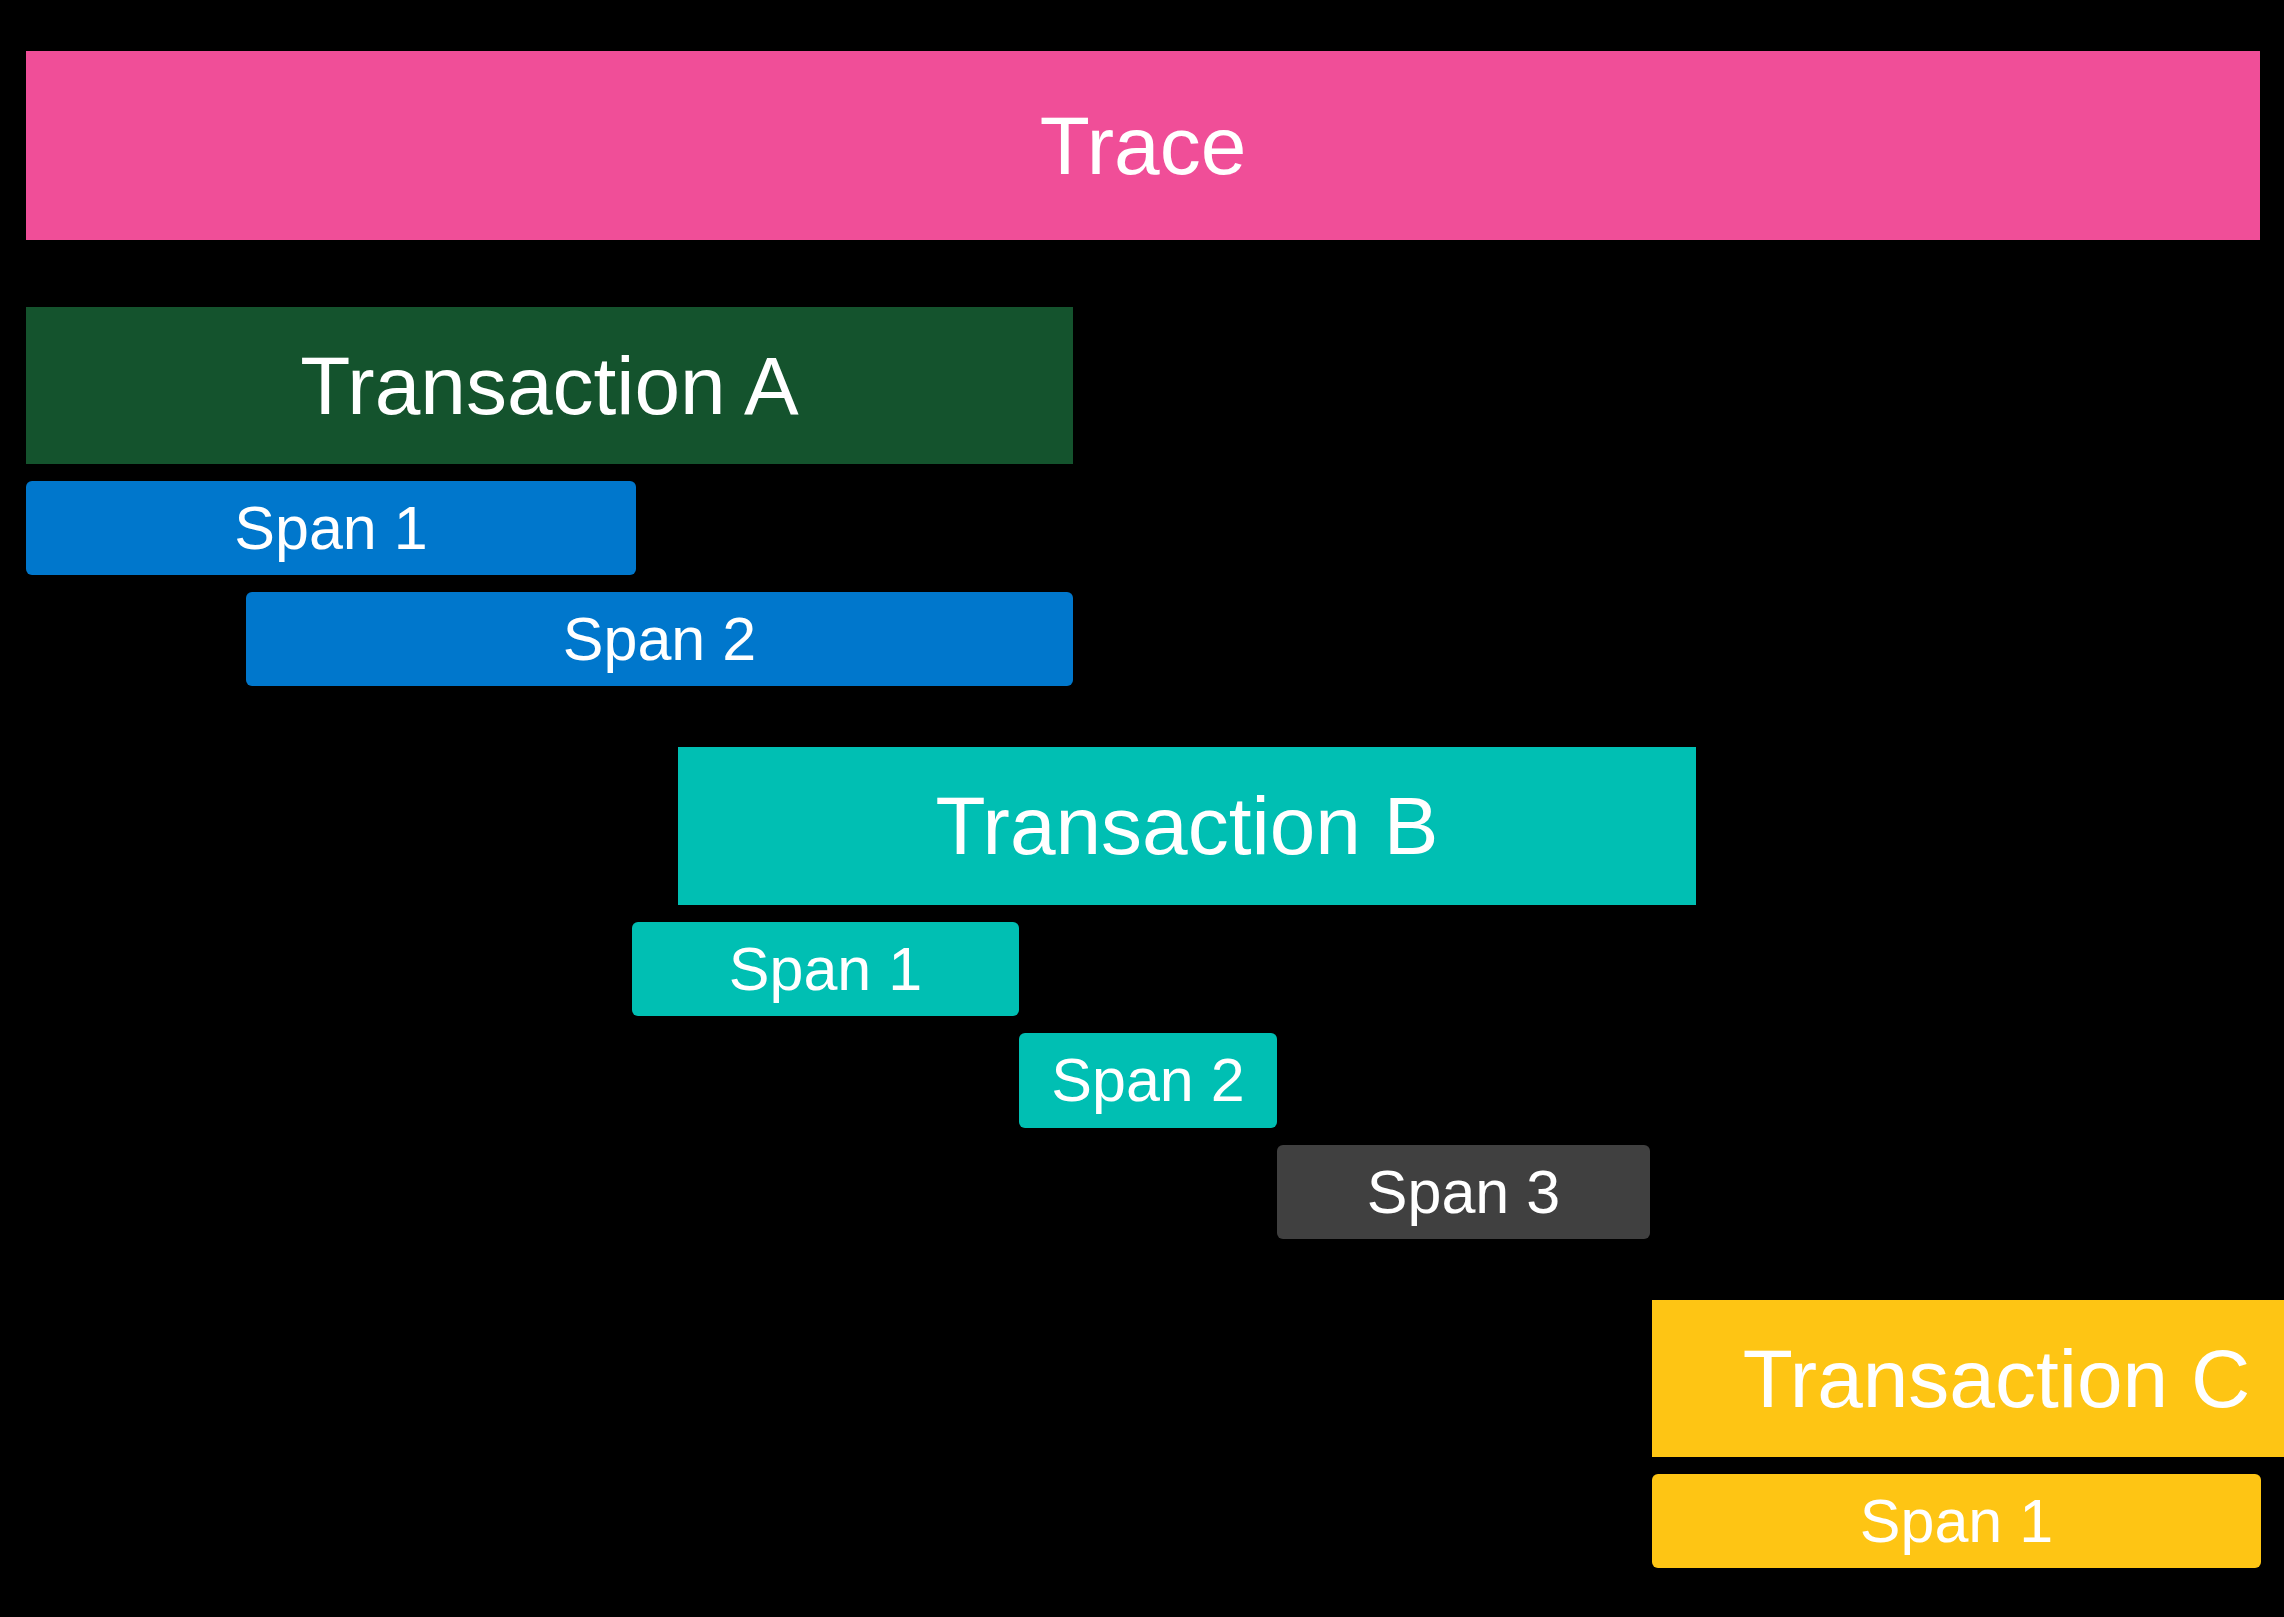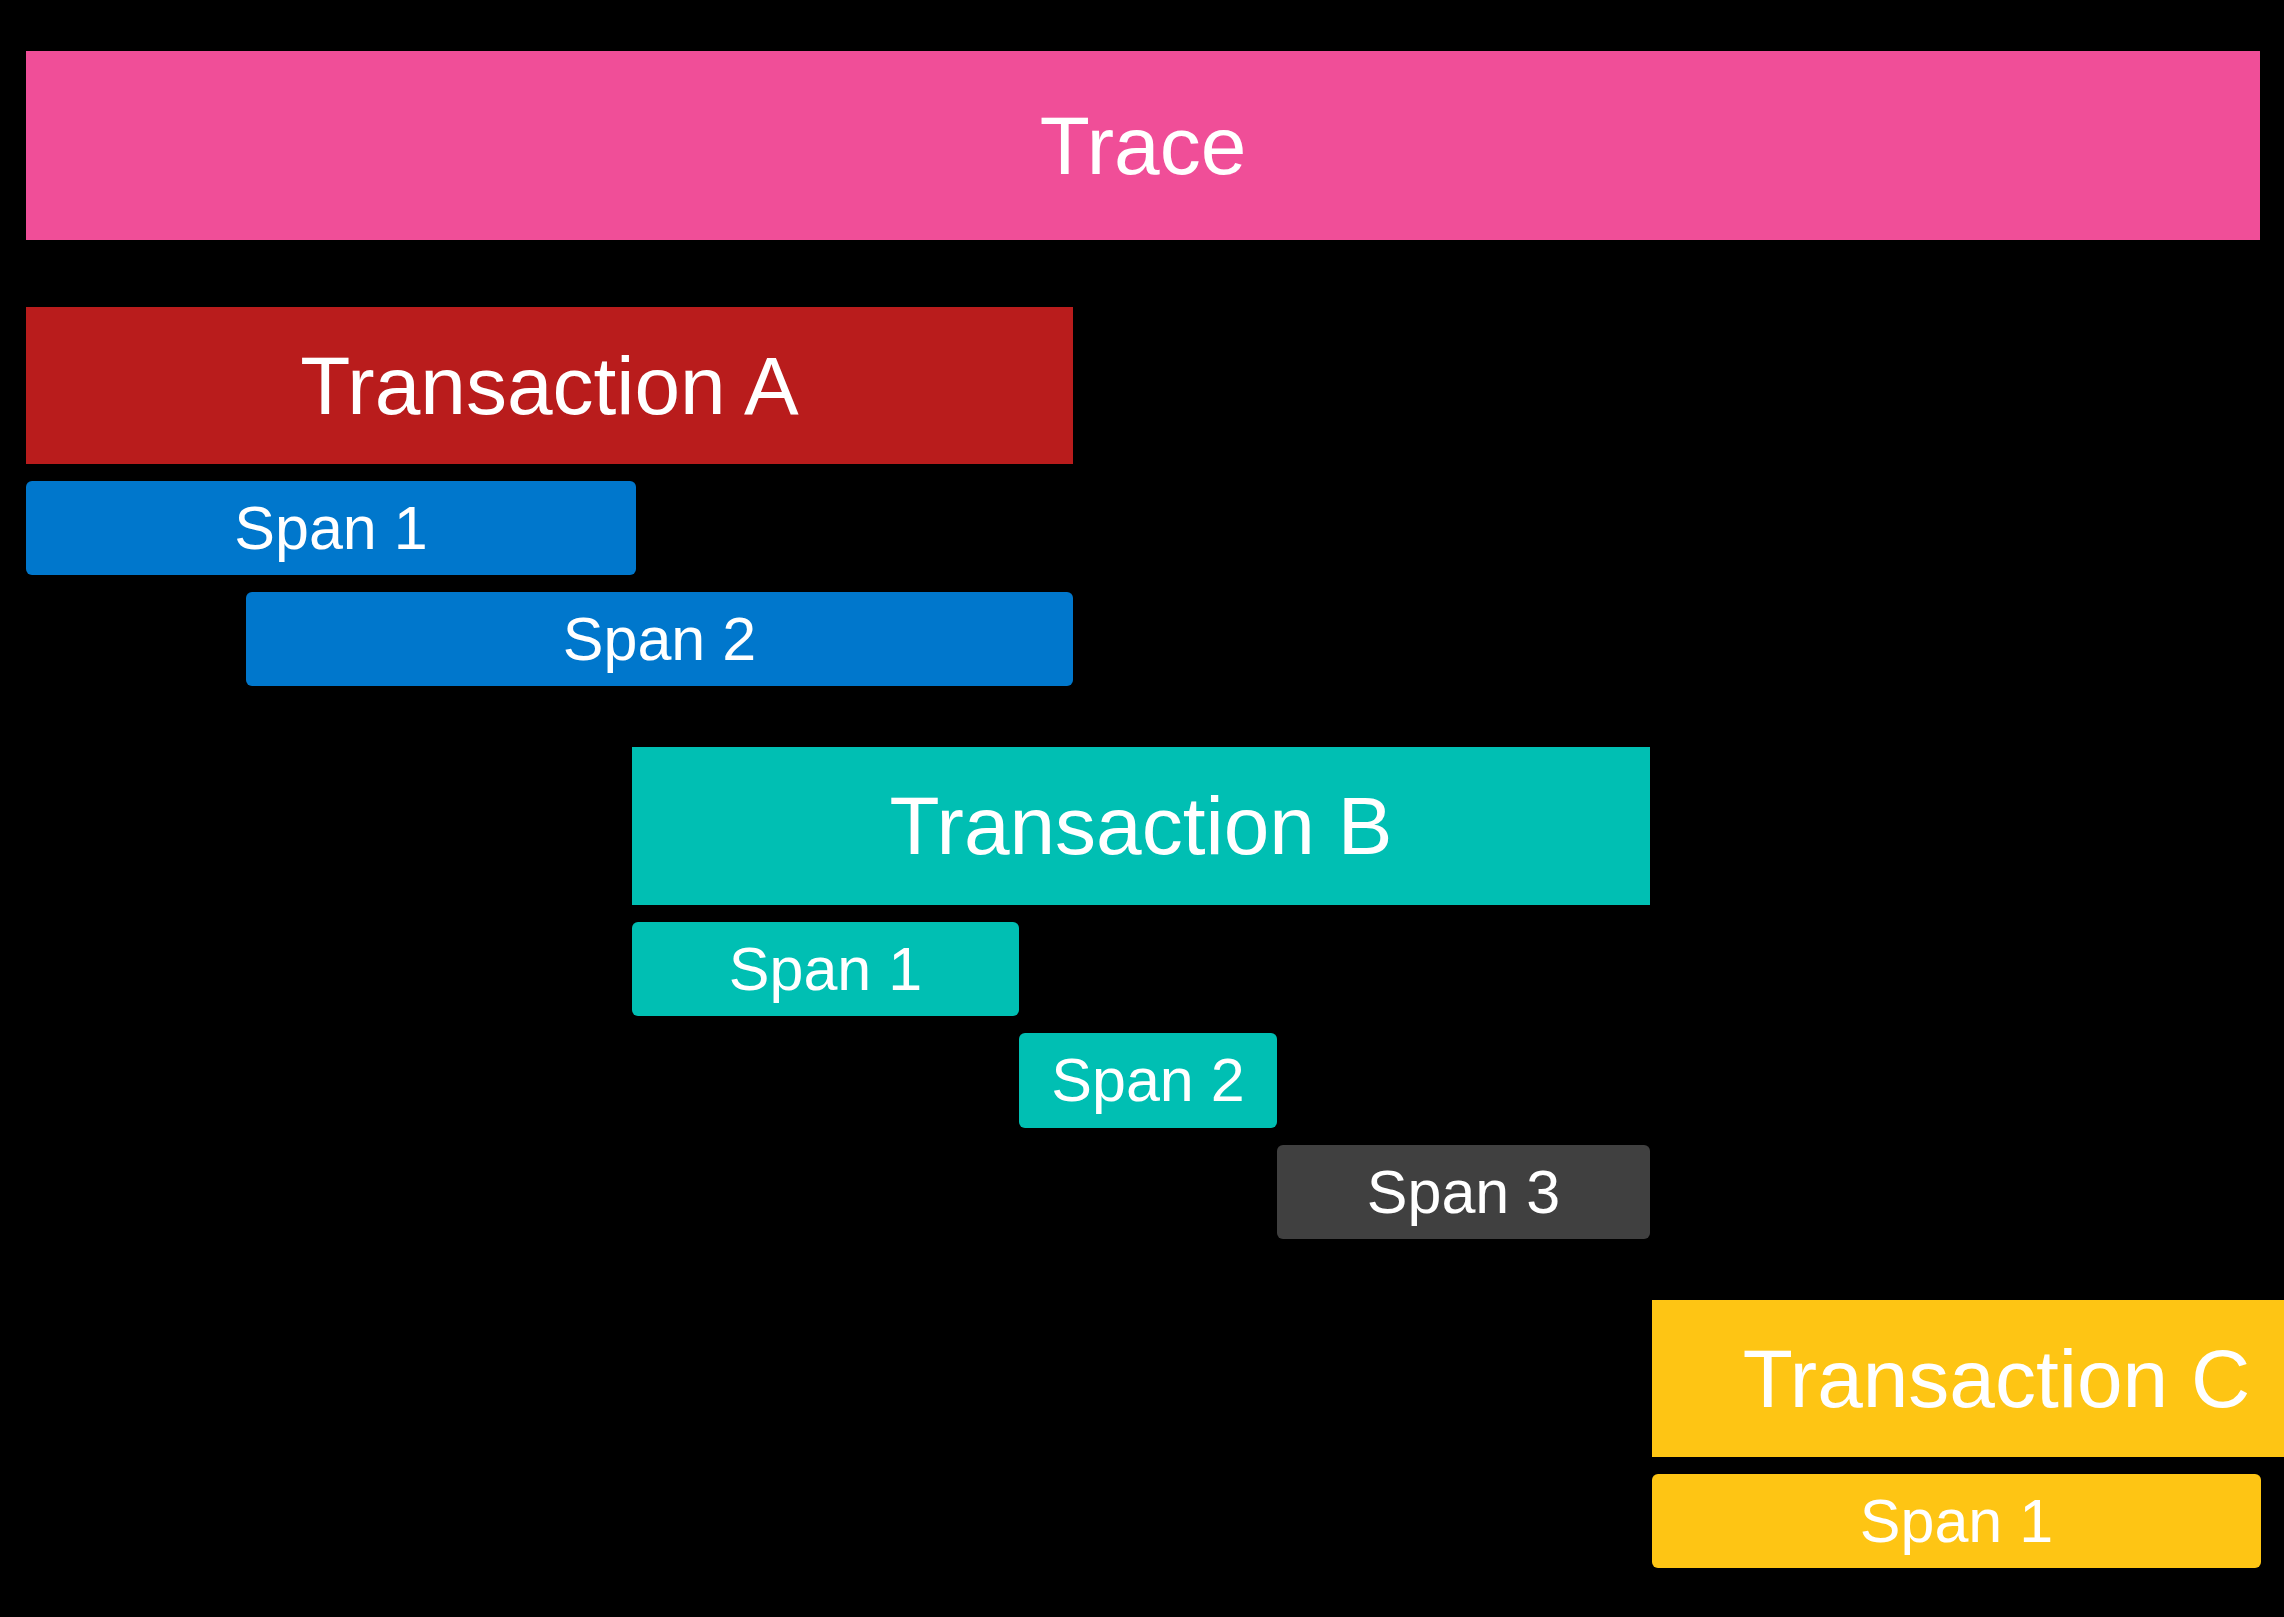--- a/index.html
+++ b/index.html
@@ -47,31 +47,31 @@
 </style>
 </head>
 <body style="background-color: rgb(0, 0, 0);">
 
 <div class="diagram" style="color: rgb(255, 255, 255);">
 
   <div class="bar label-lg" id="trace" style="background-color: rgb(240, 78, 152);">
     <span>Trace</span>
   </div>
 
-  <div class="bar label-lg" id="txA" style="background-color: #b91c1c;">
+  <div class="bar label-lg" id="txA" style="background-color: #14532d;">
     <span>Transaction A</span>
   </div>
   <div class="bar label-sm" id="spanA1" style="background-color: rgb(0, 119, 204);">
     <span>Span 1</span>
   </div>
   <div class="bar label-sm" id="spanA2" style="background-color: rgb(0, 119, 204);">
     <span>Span 2</span>
   </div>
 
-  <div class="bar label-lg" id="txB" style="background-color: rgb(0, 191, 179);">
+  <div class="bar label-lg" id="txB" style="background-color: rgb(0, 191, 179); margin-left: 46px;">
     <span>Transaction B</span>
   </div>
   <div class="bar label-sm" id="spanB1" style="background-color: rgb(0, 191, 179);">
     <span>Span 1</span>
   </div>
   <div class="bar label-sm" id="spanB2" style="background-color: rgb(0, 191, 179);">
     <span>Span 2</span>
   </div>
   <div class="bar label-sm" id="spanB3" style="background-color: #404040;">
     <span>Span 3</span>

